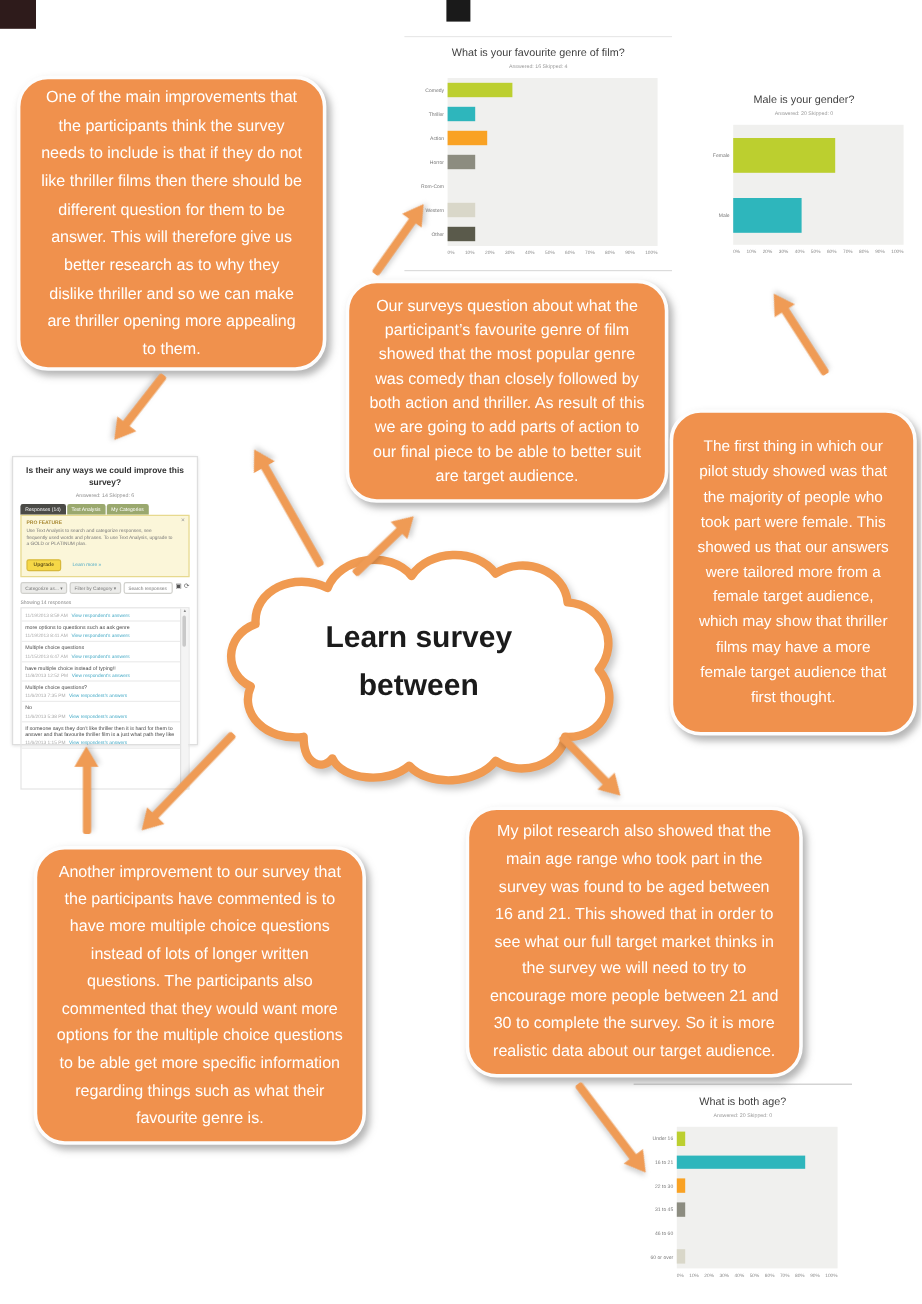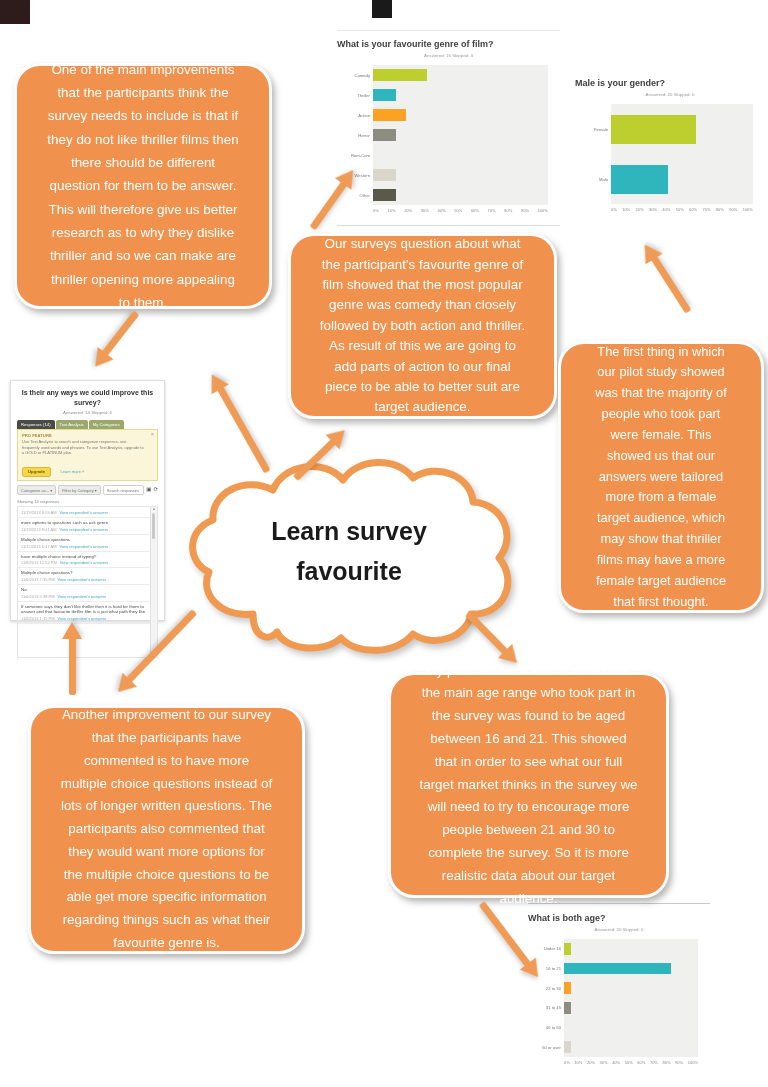--- a/index.html
+++ b/index.html
@@ -4,21 +4,21 @@
 <style>
   html,body{margin:0;padding:0;background:#ffffff;}
   #stage{position:relative;width:768px;height:1087px;background:#fff;overflow:hidden;
          font-family:"Liberation Sans", sans-serif;}
 
   
   .note{position:absolute;background:#F0914D;border:3px solid #fdfdfd;border-radius:26px;
         box-shadow:3px 4px 6px rgba(110,110,110,.5);color:#fff;text-align:center;
         display:flex;align-items:center;justify-content:center;box-sizing:border-box;
         padding:14px 16px;}
-  .note p{margin:12px;}
+  .note p{margin:0;}
   #note1{left:14px;top:63px;width:258px;height:246px;font-size:13.4px;line-height:1.74;}
   #note2{left:288px;top:233px;width:269px;height:186px;font-size:13.4px;line-height:1.52;}
   #note3{left:558px;top:341px;width:206px;height:272px;font-size:12.8px;line-height:1.63;}
   #note4{left:28px;top:705px;width:277px;height:249px;font-size:13.4px;line-height:1.7;}
   #note5{left:388px;top:672px;width:281px;height:226px;font-size:13.4px;line-height:1.7;}
 
   
   #cloud{position:absolute;left:183px;top:452px;width:332px;height:212px;}
   #cloud svg{position:absolute;left:0;top:0;filter:drop-shadow(3px 4px 3px rgba(0,0,0,.22));}
   #cloud .cloud-text{position:absolute;left:0;top:0;width:100%;height:100%;display:flex;
@@ -63,21 +63,21 @@
   .sp-scroll{position:absolute;right:0;top:0;bottom:0;width:6px;background:#f4f4f4;border-left:1px solid #e2e2e2;}
   .sp-scroll .arr{font-size:3.5px;color:#888;text-align:center;line-height:5px;display:block;}
   .sp-scroll .dn{position:absolute;bottom:0;left:0;right:0;}
   .sp-thumb{position:absolute;top:6px;left:1px;width:3px;height:26px;background:#c9c9c9;border-radius:2px;}
 
   
   .chart-card{position:absolute;background:#fff;box-sizing:border-box;}
   #chart0{left:337px;top:30px;width:223px;height:196px;border-top:1px solid #e8e8e8;border-bottom:1px solid #dcdcdc;padding-top:8px;}
   #chart1{left:575px;top:72px;width:190px;height:158px;padding-top:6px;}
   #chart2{left:528px;top:903px;width:182px;height:182px;border-top:1px solid #c9c9c9;padding-top:9px;}
-  .chart-title{font-weight:bold;font-size:9px;color:#3f3f3f;}
+  .chart-title{text-align:center;font-weight:normal;font-size:9px;color:#3f3f3f;}
   .chart-sub{text-align:center;font-size:4.4px;color:#9a9a9a;margin:4px 0 7px;}
   .chart-body{display:flex;margin:0 12px 0 6px;}
   .labels-col{display:flex;flex-direction:column;width:30px;font-size:4.2px;color:#777;}
   .labels-col div{flex:1;display:flex;align-items:center;justify-content:flex-end;padding-right:3px;}
   .plot{flex:1;background:#F0F0EE;display:flex;flex-direction:column;}
   .bar-row{flex:1;display:flex;align-items:center;}
   .bar{height:58%;}
   .axis{display:flex;justify-content:space-between;font-size:4px;color:#8a8a8a;margin:3px 12px 0 36px;}
 
   
@@ -250,21 +250,21 @@
                C254,10 288,24 290,50
                C320,52 334,84 316,106
                C336,130 320,164 288,162
                C284,186 250,196 230,182
                C214,202 174,204 158,186
                C140,202 102,198 94,180
                C86,190 70,186 70,162 Z" fill="#ffffff" stroke="#F09A51" stroke-width="7" stroke-linejoin="round"></path>
     </svg>
     <div class="cloud-text">
       <span>Learn survey</span>
-      <span>favourite</span>
+      <span>between</span>
     </div>
   </div>
 
   <div id="survey-panel">
     <div class="sp-title">Is their any ways we could improve this survey?</div>
     <div class="sp-meta">Answered: 14    Skipped: 6</div>
     <div class="sp-tabs">
       <div class="sp-tab active">Responses (14)</div>
       <div class="sp-tab green">Text Analysis</div>
       <div class="sp-tab green">My Categories</div>

